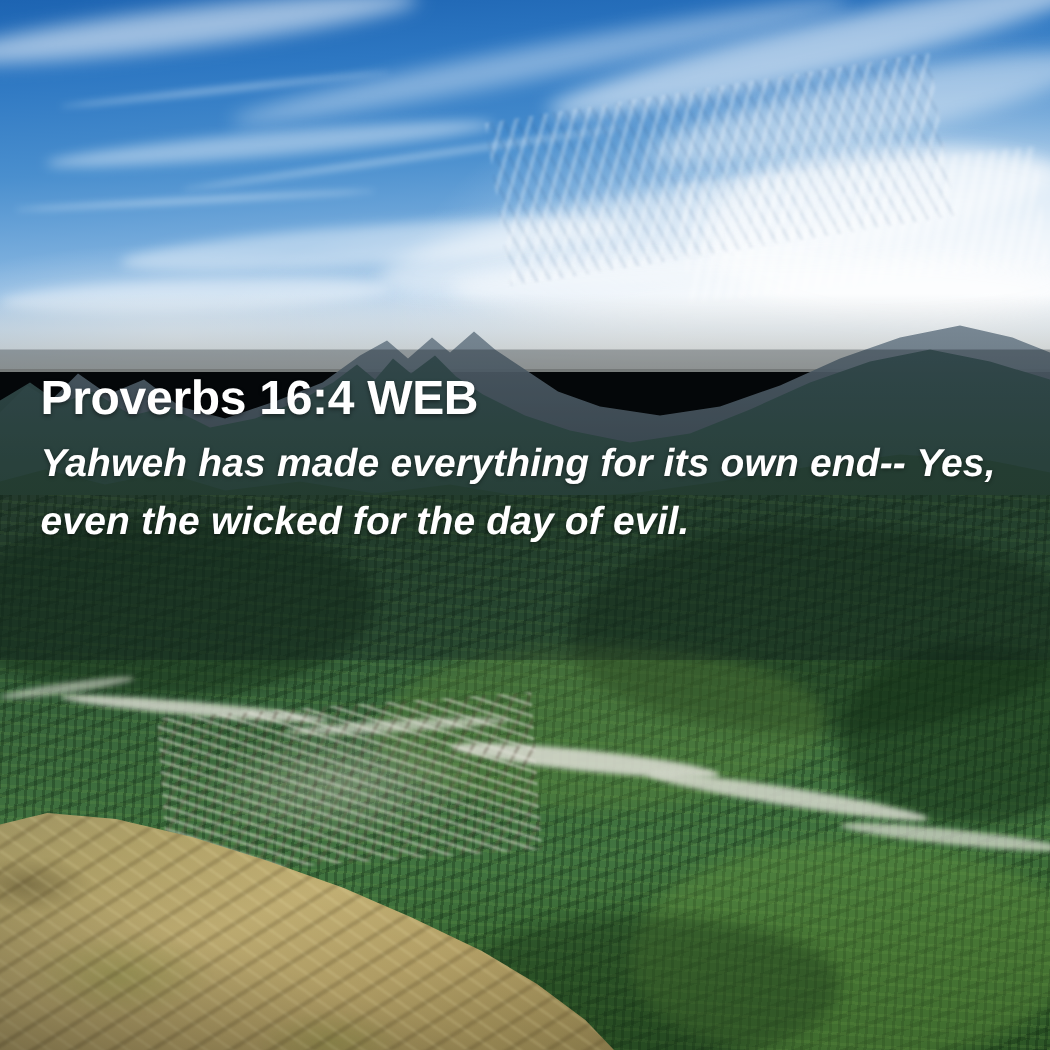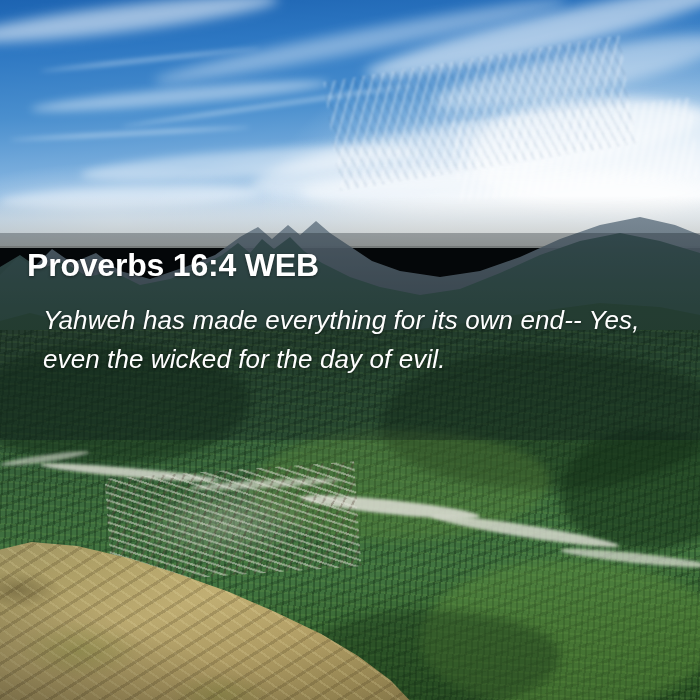--- a/index.html
+++ b/index.html
@@ -185,25 +185,25 @@
     font-weight: bold;
     letter-spacing: -0.2px;
     line-height: 40px;
     margin: 0 0 4px 0;
     text-shadow: 0 1px 3px rgba(0,0,0,0.45);
     white-space: nowrap;
   }
   .verse {
     color: #ffffff;
     font-size: 26px;
-    font-weight: normal;
+    font-weight: bold;
     font-style: italic;
     line-height: 39px;
     letter-spacing: 0.1px;
-    margin: 16px;
+    margin: 0;
     text-shadow: 0 1px 3px rgba(0,0,0,0.45);
   }
 </style>
 </head>
 <body>
 
 <div class="stage">
 
   <div class="sky"></div>
 

